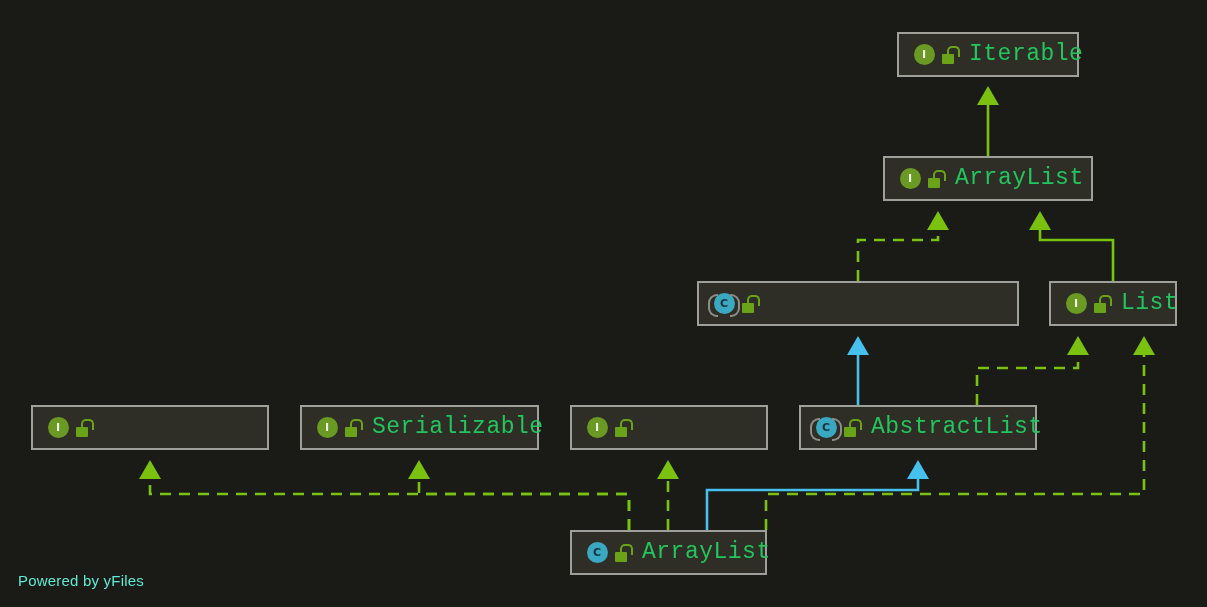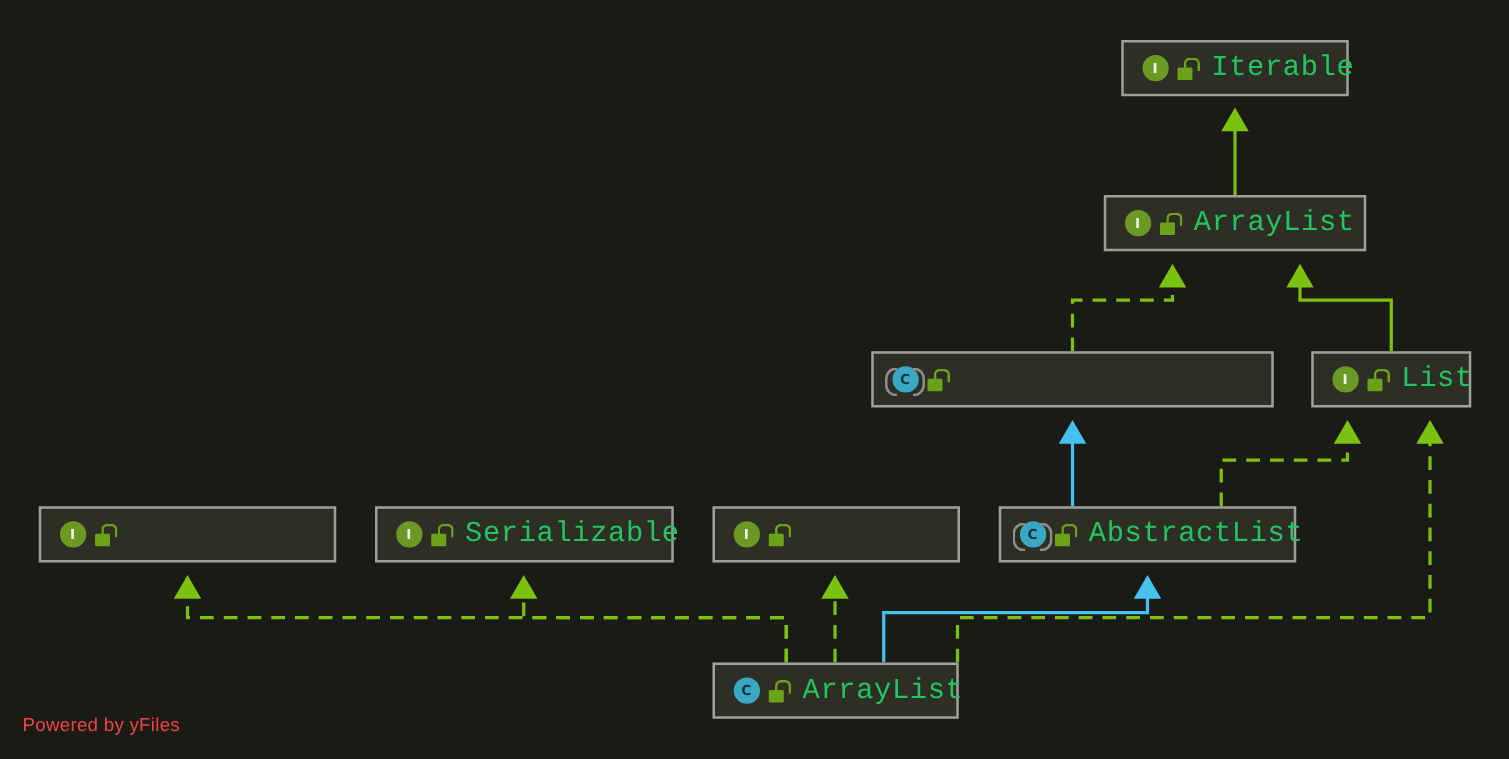--- a/index.html
+++ b/index.html
@@ -81,21 +81,21 @@
     position:absolute;bottom:0;left:0;
     width:12px;height:10px;
     background:#6aa318;
     border-radius:1px;
   }
 
   .watermark{
     position:absolute;left:18px;top:572px;
     font-family:"Liberation Sans", sans-serif;
     font-size:15px;
-    color:#ef4444;
+    color:#5eead4;
     letter-spacing:0.2px;
   }
 </style>
 </head>
 <body>
 
 <div id="diagram">
 
   <svg id="edge-layer" viewBox="0 0 1207 607" xmlns="http://www.w3.org/2000/svg">
       <g>

